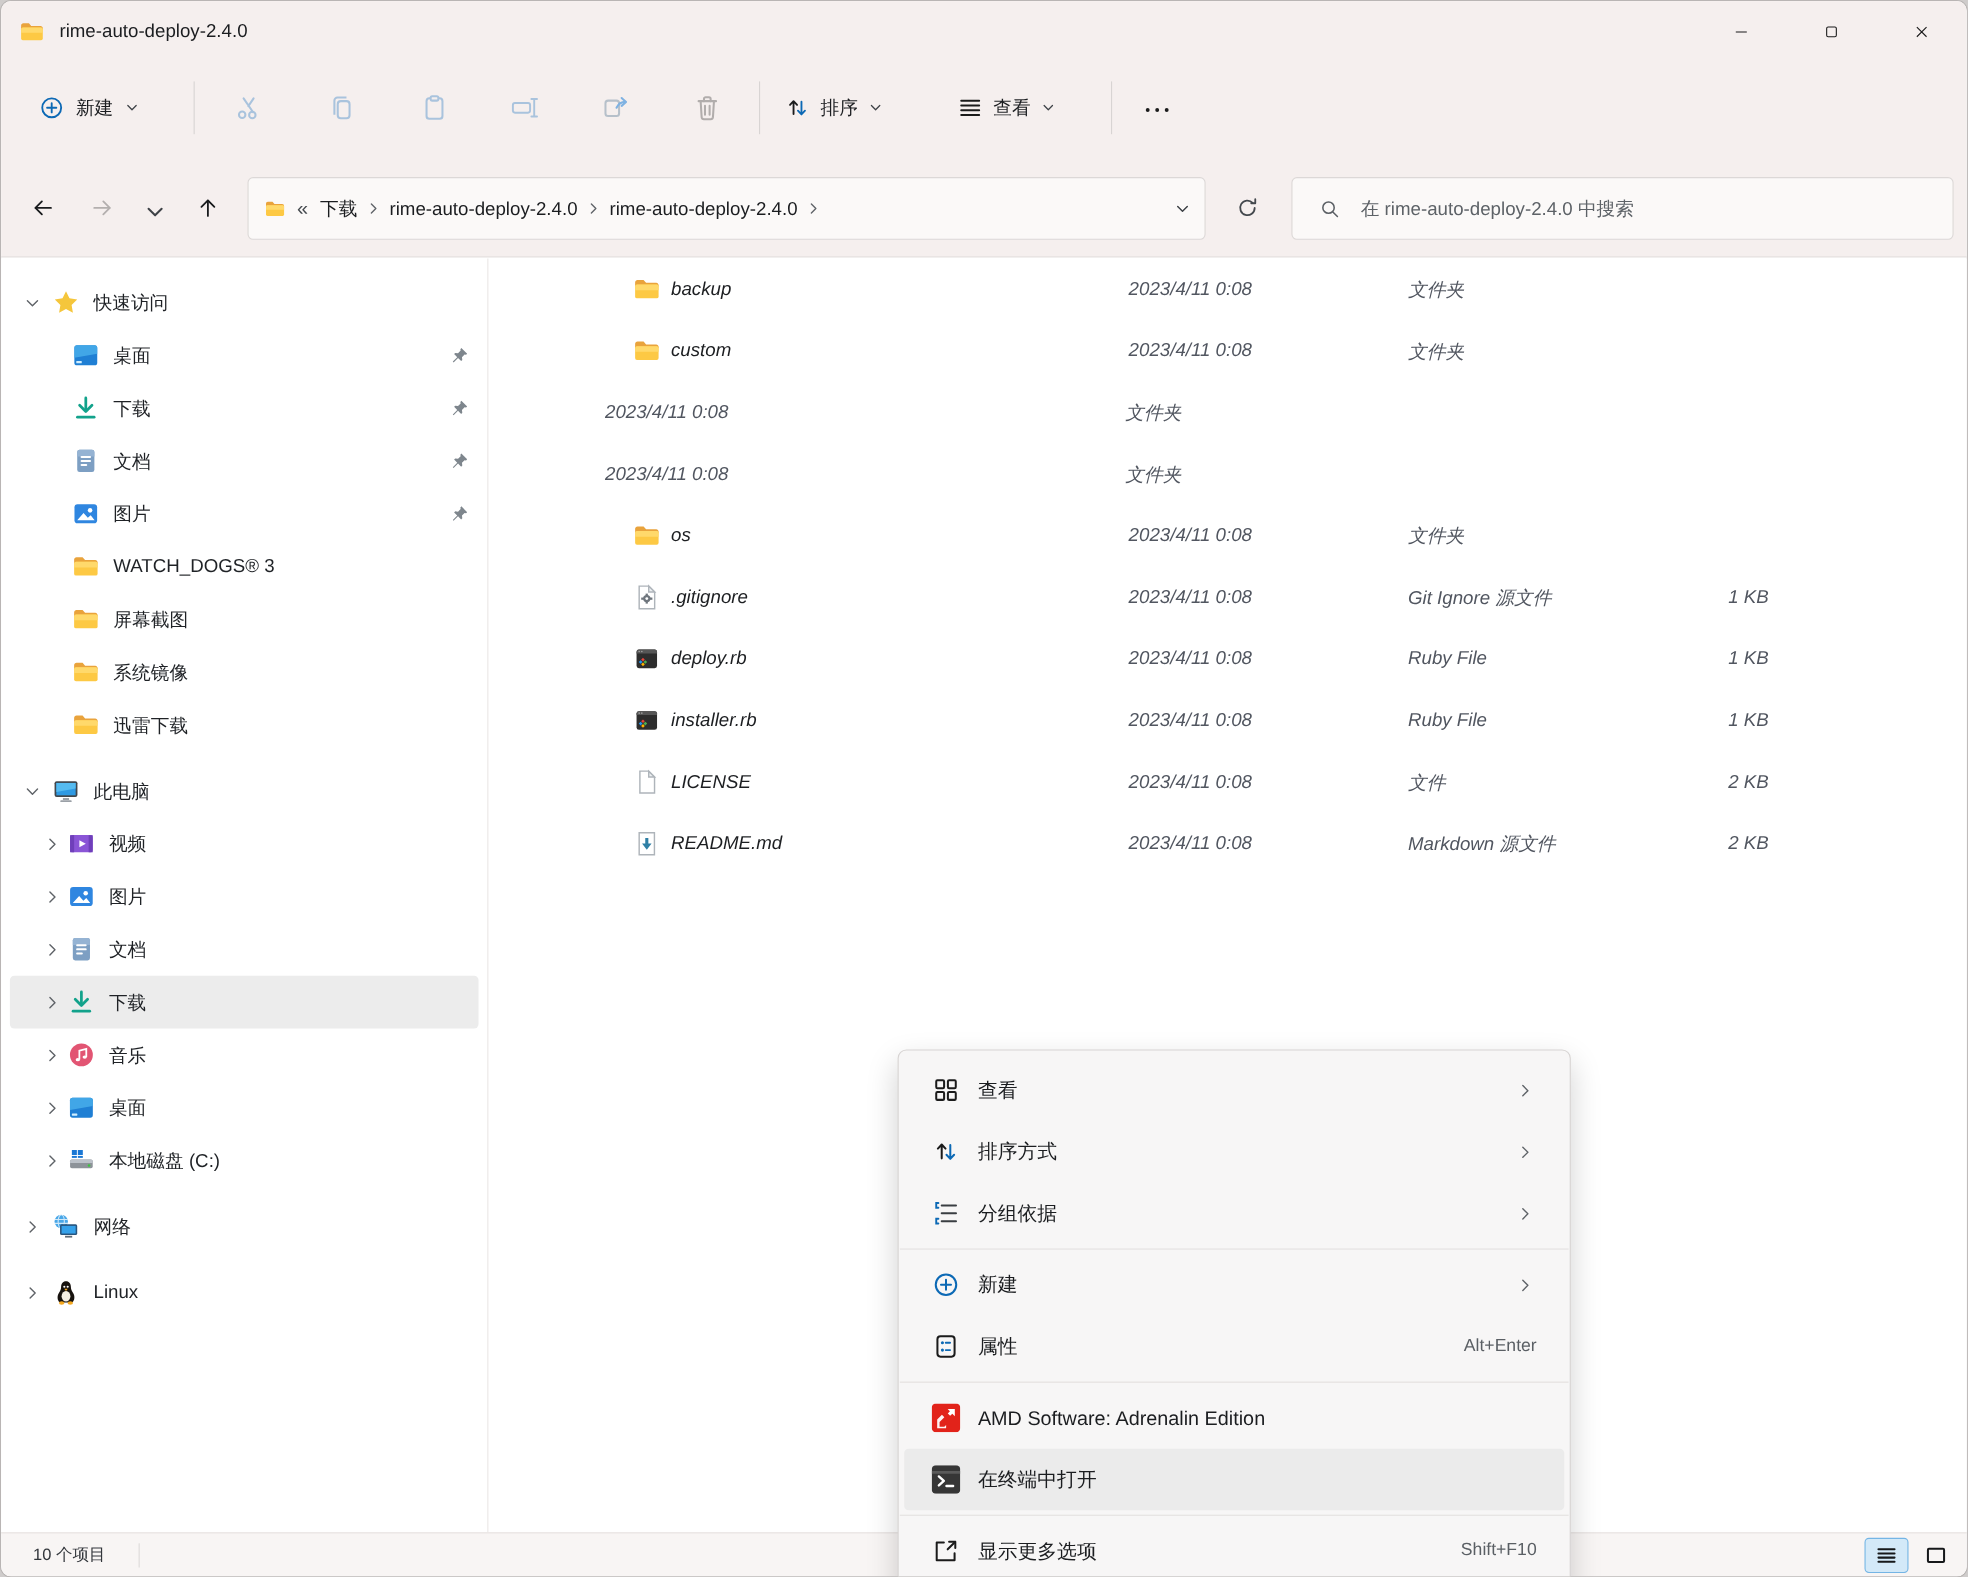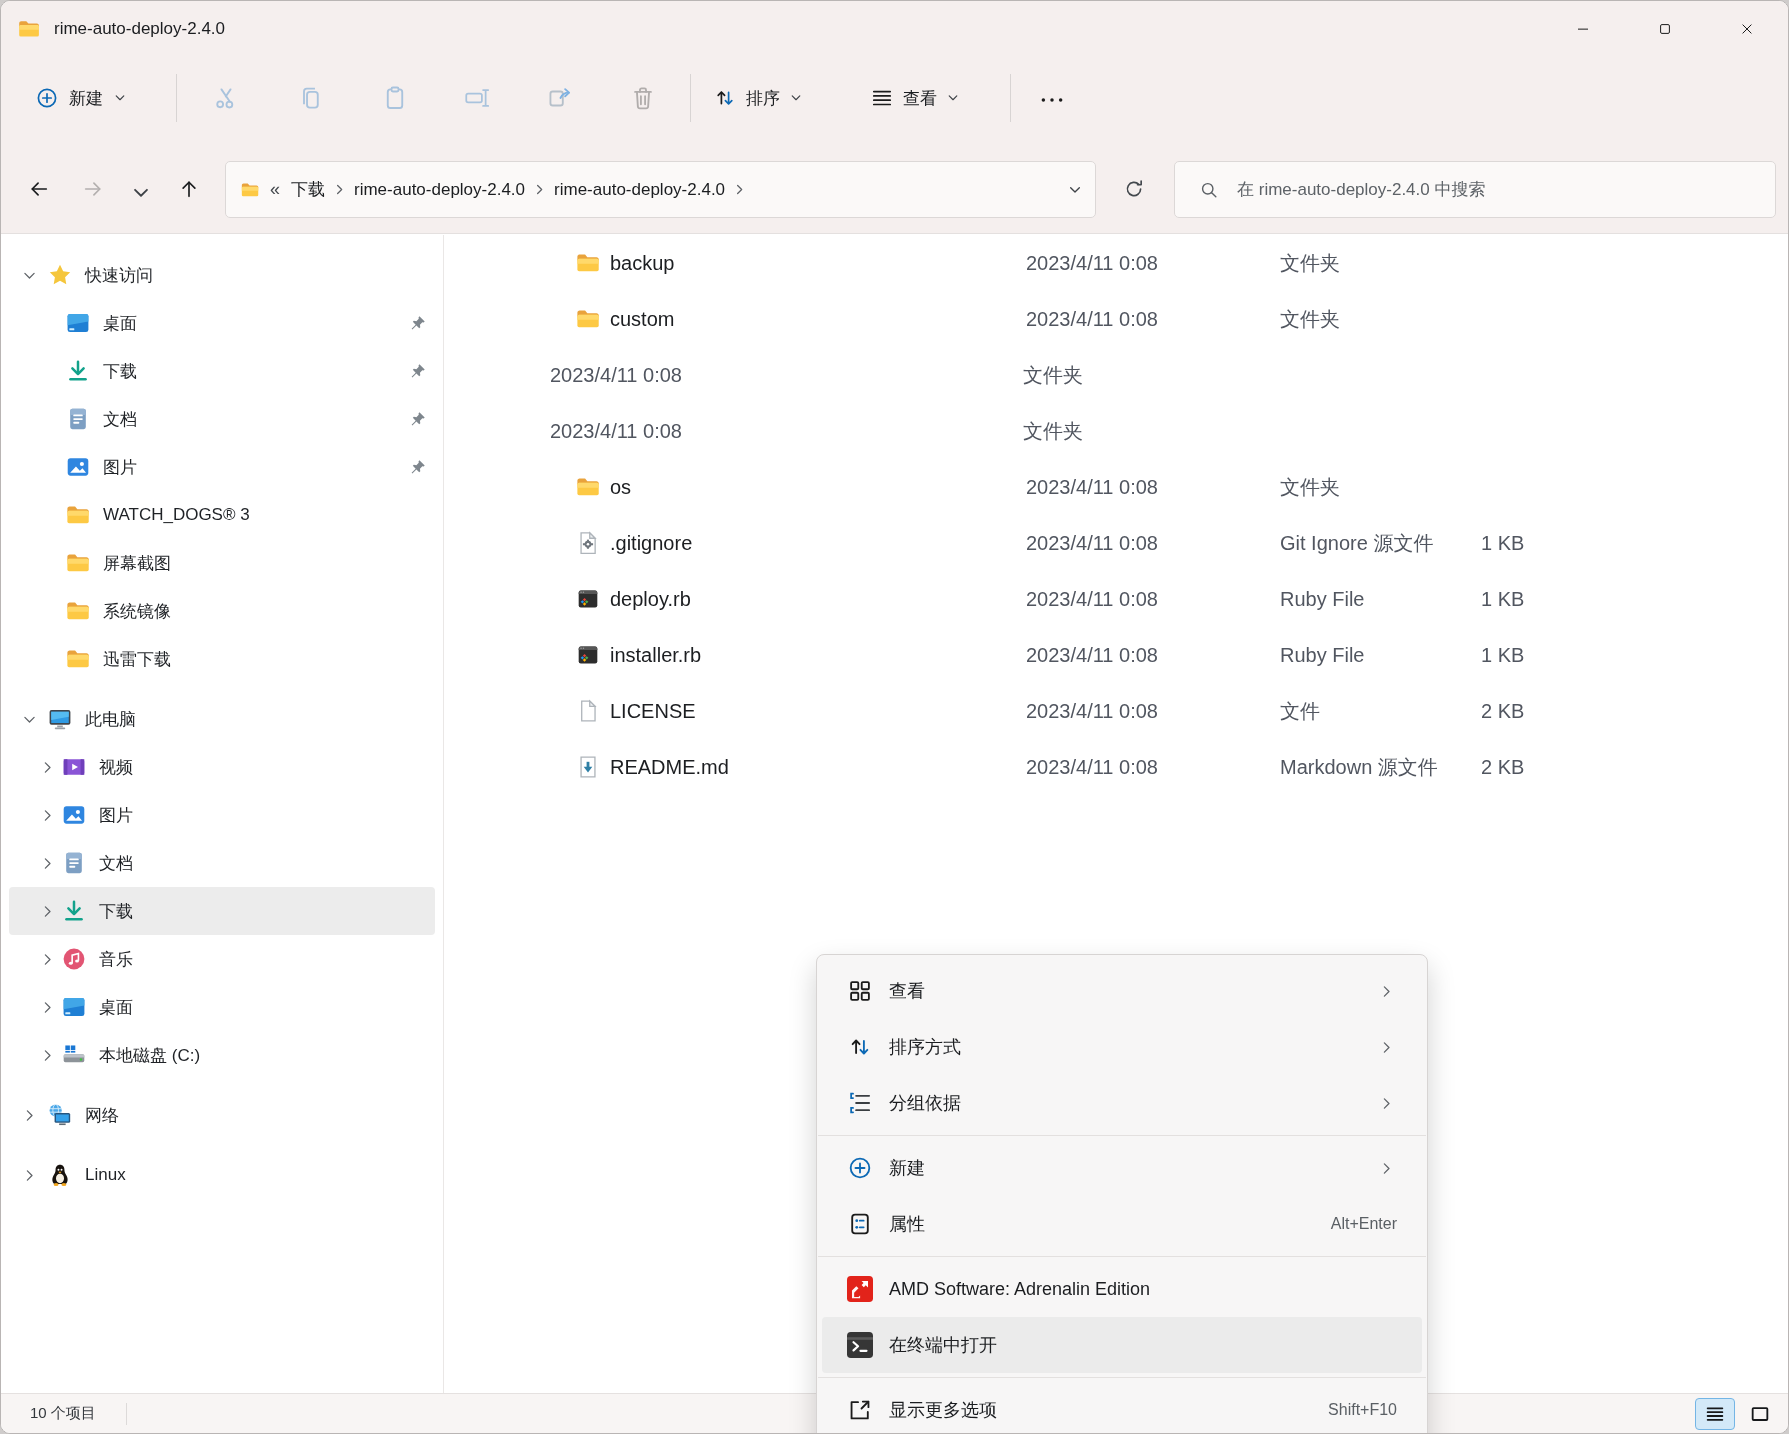--- a/index.html
+++ b/index.html
@@ -77,29 +77,29 @@
   .f-grid{display:grid;grid-template-columns:476px 257px 210px 140px;align-items:center;}
   .f-header{height:56px;color:#5d6166;font-size:16px;position:relative;}
   .fh-cell{position:relative;height:100%;display:flex;align-items:center;}
   .fh-cell::after{content:"";position:absolute;right:0;top:12px;bottom:12px;width:1px;background:#e9e6e5;}
   .fh-name{padding-left:50px;}
   .fh-date{padding-left:12px;}
   .fh-type{padding-left:9px;}
   .fh-size{padding-left:8px;}
   .sort-caret{position:absolute;left:253px;top:3px;width:14px;height:14px;}
   .sort-caret svg{width:14px;height:14px;}
-  .f-row{height:56px;font-size:20px;color:#1c1e21;}
+  .f-row{height:56px;font-size:17px;color:#1c1e21;font-style:italic;}
   .f-name{display:flex;align-items:center;padding-left:37px;}
   .f-name .f-icon{width:26px;height:26px;flex:none;}
   .f-name .f-icon svg{width:26px;height:26px;}
   .f-name .f-lbl{margin-left:9px;white-space:nowrap;}
   .f-date,.f-type{color:#515660;}
   .f-date{padding-left:12px;}
   .f-type{padding-left:9px;white-space:nowrap;}
-  .f-size{color:#515660;text-align:left;padding-right:13px;}
+  .f-size{color:#515660;text-align:right;padding-right:13px;}
 
   
   .statusbar{position:absolute;left:0;bottom:0;right:0;height:40px;background:#f8f5f4;
              border-top:1px solid #e5e1e0;box-sizing:border-box;display:flex;align-items:center;z-index:5;}
   .sb-count{margin-left:29px;font-size:15px;color:#33373c;white-space:nowrap;}
   .sb-sep{width:1px;height:22px;background:#dddad9;margin-left:30px;}
   .sb-views{margin-left:auto;margin-right:8px;display:flex;align-items:center;gap:5px;}
   .sb-btn{width:40px;height:32px;display:flex;align-items:center;justify-content:center;
           border-radius:4px;box-sizing:border-box;}
   .sb-btn.active{background:#d3e9f8;border:1px solid #74b5e5;}

